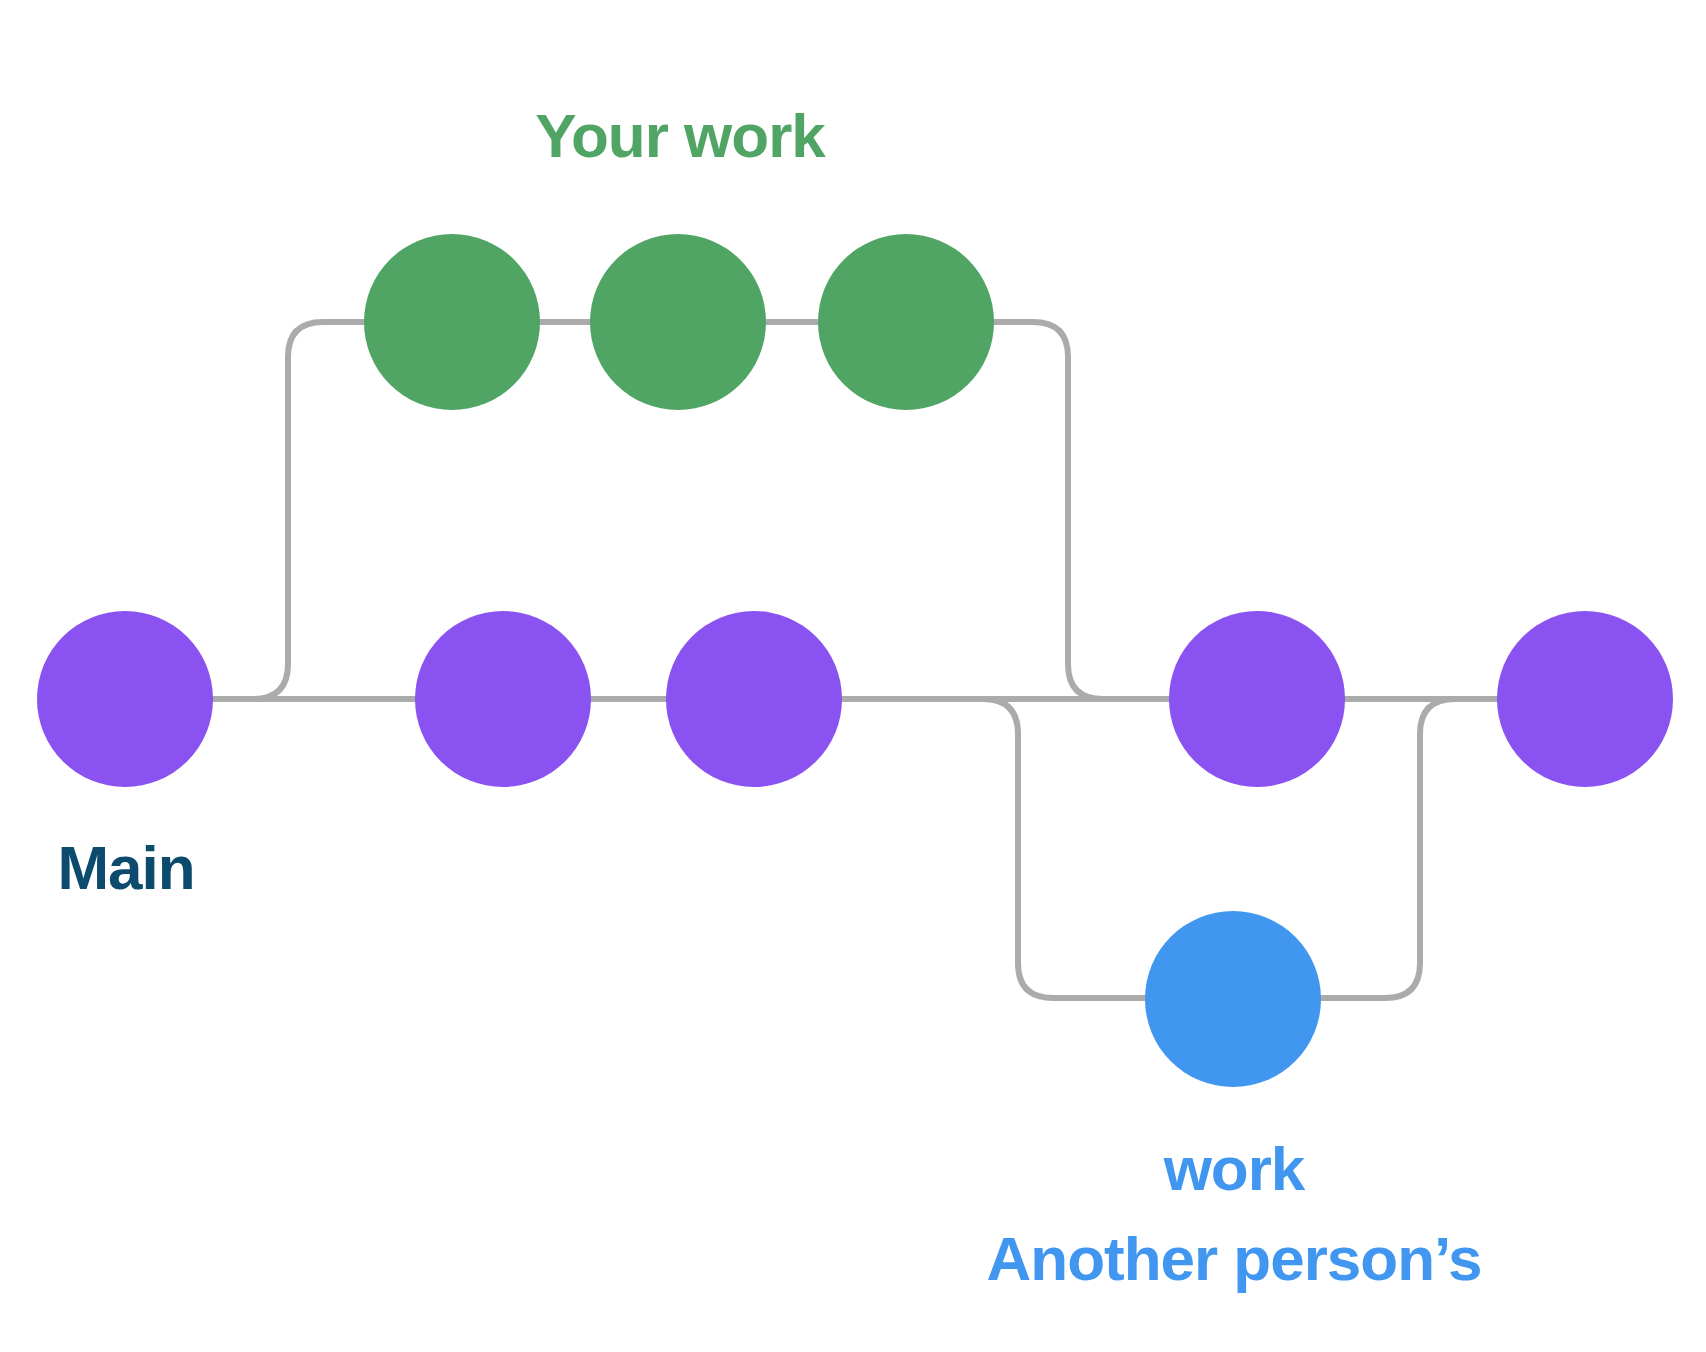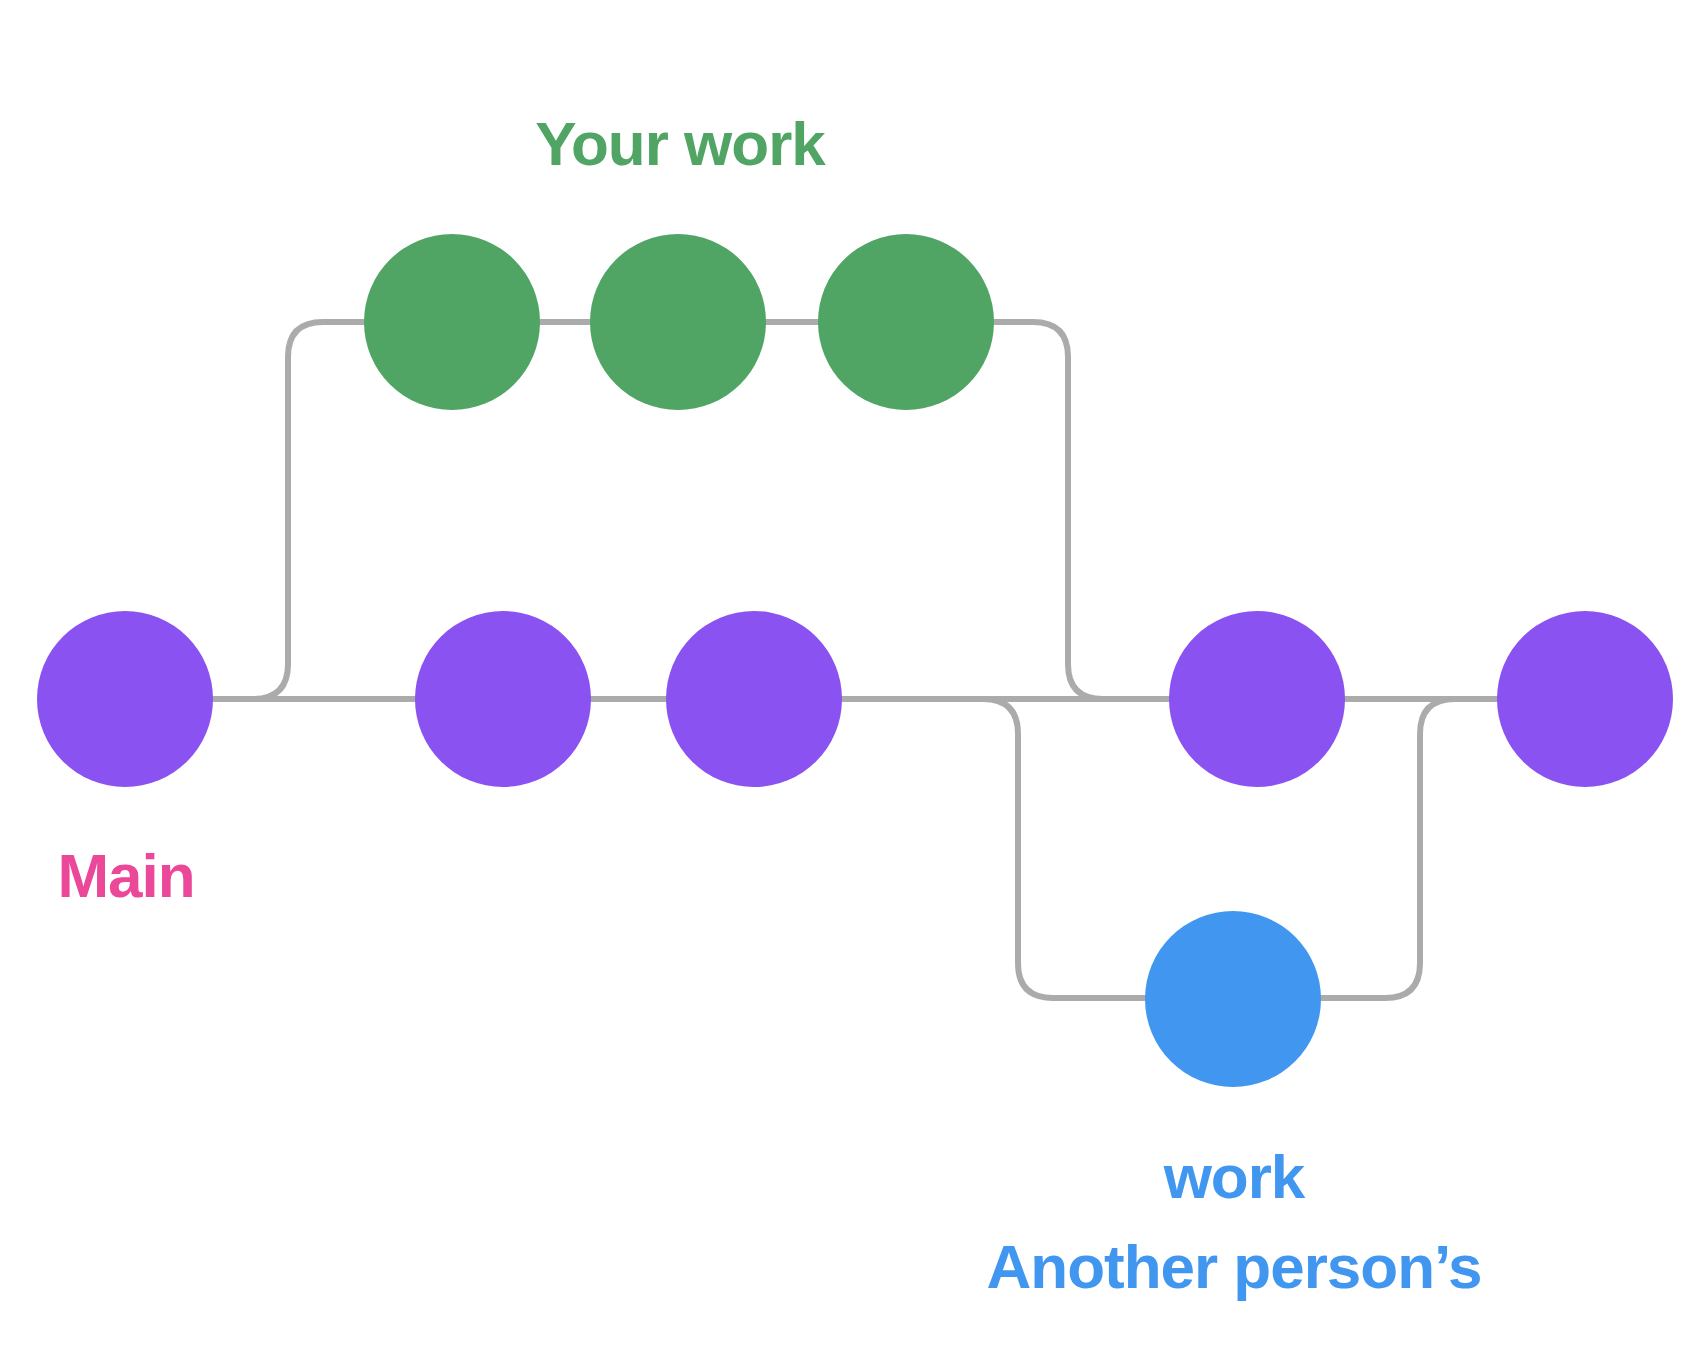--- a/index.html
+++ b/index.html
@@ -30,31 +30,30 @@
   }
   .branch-label {
     position: absolute;
     font-weight: 700;
     font-size: 62px;
     letter-spacing: -1px;
     line-height: 62px;
     white-space: nowrap;
     transform: translateX(-50%);
     text-align: center;
-    margin-top: 8px;
   }
   #label-your-work {
     left: 680px;
     top: 105px;
     color: #50A565;
   }
   #label-main {
     left: 126px;
     top: 837px;
-    color: #ec4899;
+    color: #0c4a6e;
   }
   #label-another {
     left: 1234px;
     top: 1124px;
     color: #4197F0;
     line-height: 90px;
   }
 </style>
 </head>
 <body>

